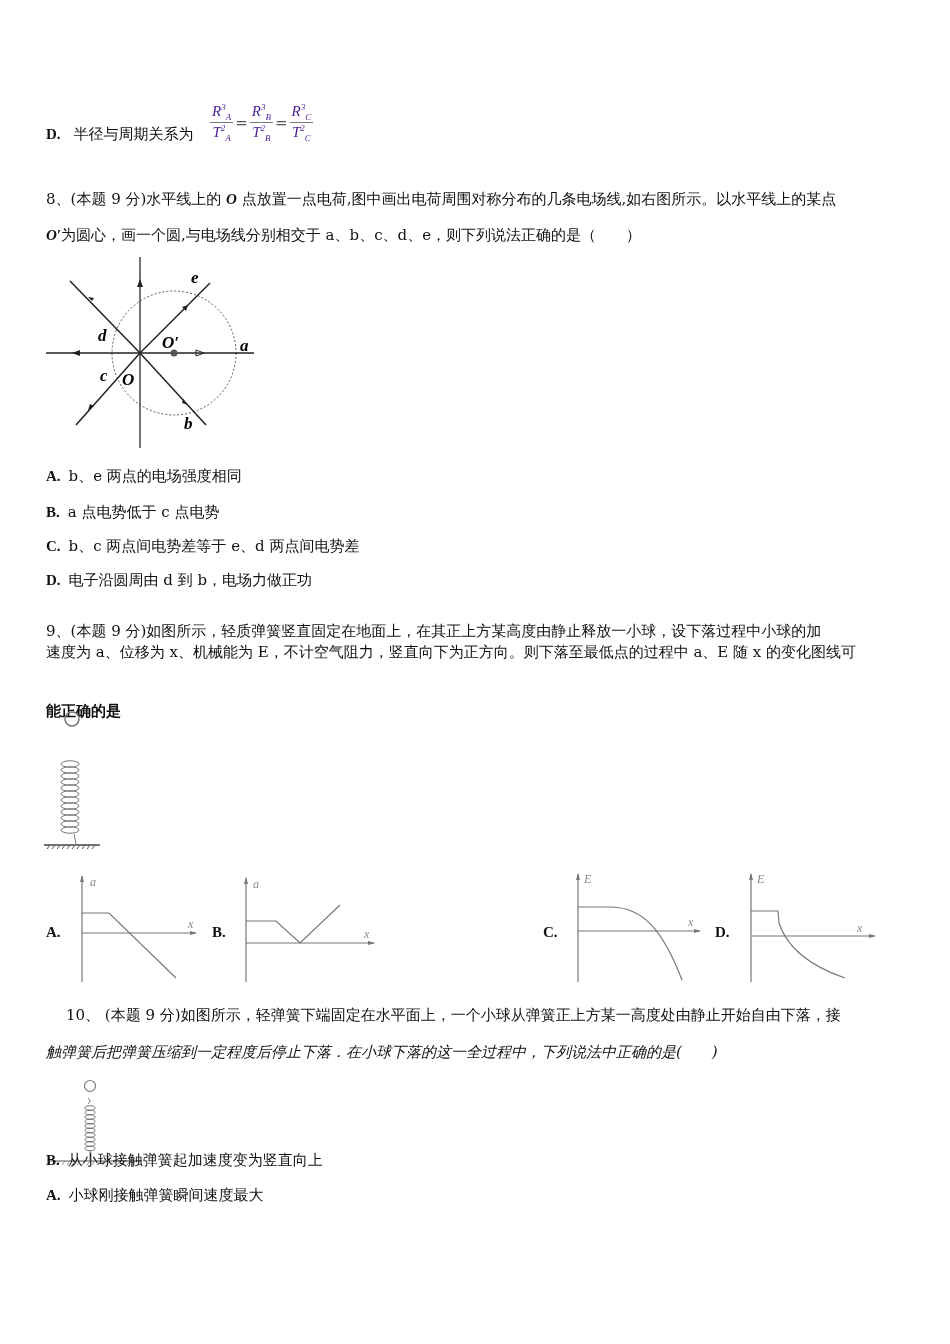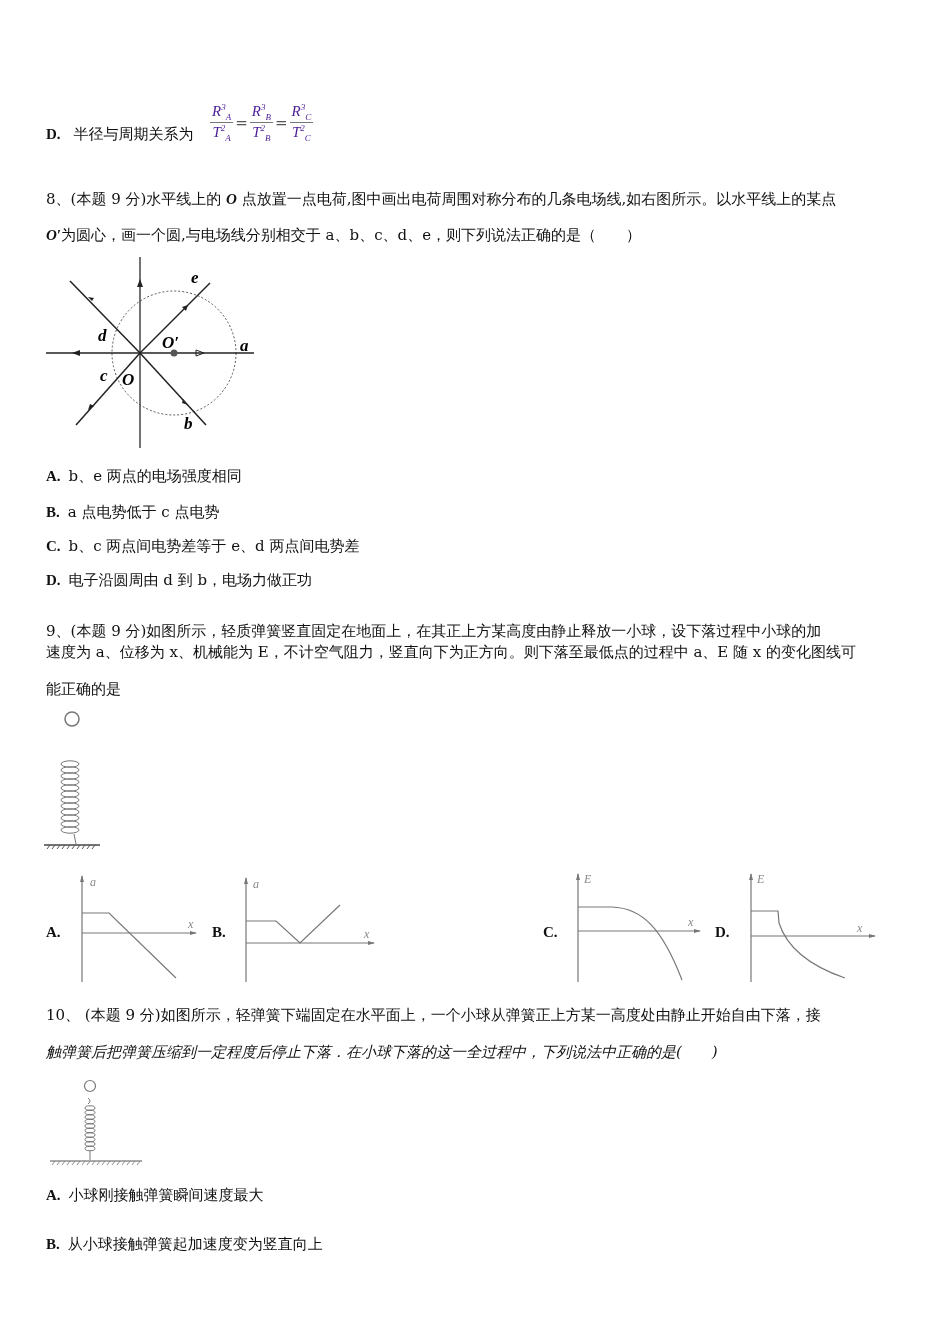--- a/index.html
+++ b/index.html
@@ -90,21 +90,21 @@
 </div>
 <div class="line" style="top:534px;">
   <span class="opt-label">C.</span><span>b、c 两点间电势差等于 e、d 两点间电势差</span>
 </div>
 <div class="line" style="top:568px;">
   <span class="opt-label">D.</span><span>电子沿圆周由 d 到 b，电场力做正功</span>
 </div>
 
 <div class="line" style="top:619px;"><span>9、(本题 9 分)如图所示，轻质弹簧竖直固定在地面上，在其正上方某高度由静止释放一小球，设下落过程中小球的加</span></div>
 <div class="line" style="top:640px;"><span>速度为 a、位移为 x、机械能为 E，不计空气阻力，竖直向下为正方向。则下落至最低点的过程中 a、E 随 x 的变化图线可</span></div>
-<div class="line" style="top:677px;"><span>能正确的是</span></div>
+<div class="line" style="top:699px;font-weight:bold;"><span>能正确的是</span></div>
 
 <svg class="abs" style="left:44px; top:708px;" width="60" height="145" viewBox="0 0 60 145">
   <circle cx="28" cy="11" r="7" fill="none" stroke="#777" stroke-width="1.5"></circle>
   <g fill="none" stroke="#777" stroke-width="1">
     <ellipse cx="26" cy="56" rx="9" ry="3.2"></ellipse>
       <ellipse cx="26" cy="62" rx="9" ry="3.2"></ellipse>
     <ellipse cx="26" cy="68" rx="9" ry="3.2"></ellipse>
       <ellipse cx="26" cy="74" rx="9" ry="3.2"></ellipse>
     <ellipse cx="26" cy="80" rx="9" ry="3.2"></ellipse>
       <ellipse cx="26" cy="86" rx="9" ry="3.2"></ellipse>
@@ -157,21 +157,21 @@
 <svg class="abs" style="left:745px; top:868px;" width="135" height="116" viewBox="0 0 135 116">
   <line x1="6" y1="114" x2="6" y2="6" stroke="#777" stroke-width="1.2"></line>
   <path d="M4,12 L6,5 L8,12 z" fill="#777"></path>
   <line x1="6" y1="68" x2="130" y2="68" stroke="#777" stroke-width="1.2"></line>
   <path d="M124,66 L131,68 L124,70 z" fill="#777"></path>
   <path d="M6,43 L33,43 L34,55 C42,80 65,98 100,110" fill="none" stroke="#777" stroke-width="1.2"></path>
   <text x="12" y="15" font-size="12" font-style="italic" fill="#888">E</text>
   <text x="112" y="64" font-size="12" font-style="italic" fill="#888">x</text>
 </svg>
 
-<div class="line" style="top:1003px;"><span>10、 (本题 9 分)如图所示，轻弹簧下端固定在水平面上，一个小球从弹簧正上方某一高度处由静止开始自由下落，接</span></div>
+<div class="line" style="top:1003px;margin-left:20px;"><span>10、 (本题 9 分)如图所示，轻弹簧下端固定在水平面上，一个小球从弹簧正上方某一高度处由静止开始自由下落，接</span></div>
 <div class="line" style="top:1040px;font-style:italic;"><span>触弹簧后把弹簧压缩到一定程度后停止下落．在小球下落的这一全过程中，下列说法中正确的是(　　)</span></div>
 
 <svg class="abs" style="left:46px; top:1076px;" width="100" height="92" viewBox="0 0 100 92">
   <circle cx="44" cy="10" r="5.5" fill="none" stroke="#777" stroke-width="1.2"></circle>
   <path d="M42,22 q4,3 0,6" fill="none" stroke="#777" stroke-width="1"></path>
   <g fill="none" stroke="#777" stroke-width="1">
     <ellipse cx="44" cy="32" rx="5" ry="2.2"></ellipse>
       <ellipse cx="44" cy="36.5" rx="5" ry="2.2"></ellipse>
     <ellipse cx="44" cy="41" rx="5" ry="2.2"></ellipse>
       <ellipse cx="44" cy="45.5" rx="5" ry="2.2"></ellipse>
@@ -183,15 +183,15 @@
       <ellipse cx="44" cy="72.5" rx="5" ry="2.2"></ellipse>
     <line x1="44" y1="75" x2="44" y2="84"></line>
   </g>
   <line x1="4" y1="85" x2="96" y2="85" stroke="#555" stroke-width="1"></line>
   <path d="M6,89 l3,-4 M11,89 l3,-4 M16,89 l3,-4 M21,89 l3,-4 M26,89 l3,-4 M31,89 l3,-4 M36,89 l3,-4 M41,89 l3,-4 M46,89 l3,-4 M51,89 l3,-4 M56,89 l3,-4 M61,89 l3,-4 M66,89 l3,-4 M71,89 l3,-4 M76,89 l3,-4 M81,89 l3,-4 M86,89 l3,-4 M91,89 l3,-4" stroke="#777" stroke-width="0.8"></path>
 </svg>
 
 <div class="line" style="top:1183px;">
   <span class="opt-label">A.</span><span>小球刚接触弹簧瞬间速度最大</span>
 </div>
-<div class="line" style="top:1232px;">
+<div class="line" style="top:1148px;">
   <span class="opt-label">B.</span><span>从小球接触弹簧起加速度变为竖直向上</span>
 </div>
 
 </body></html>

